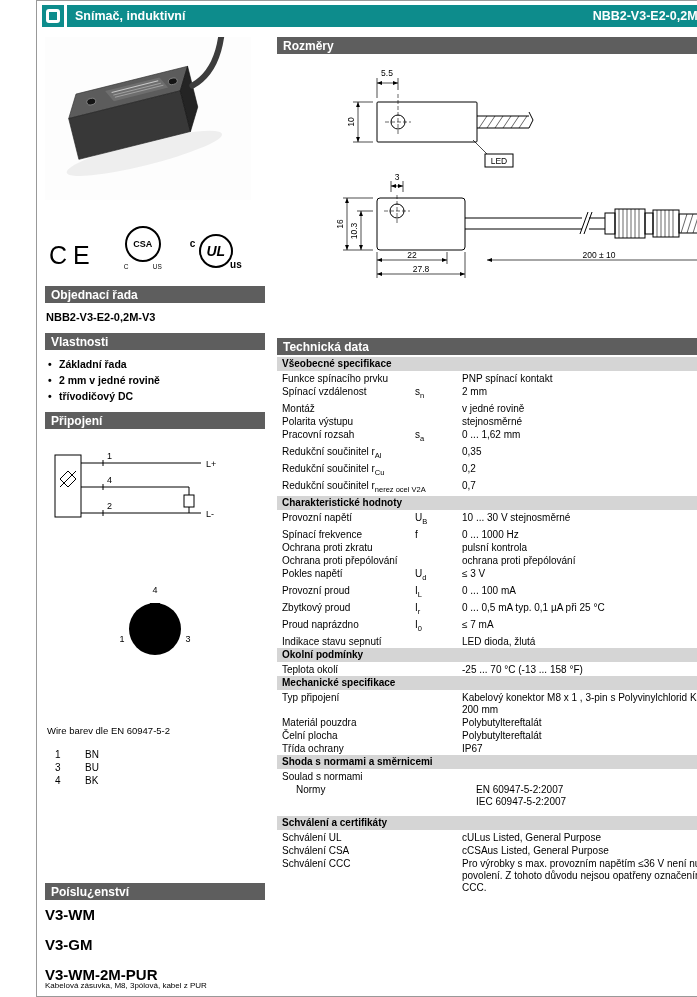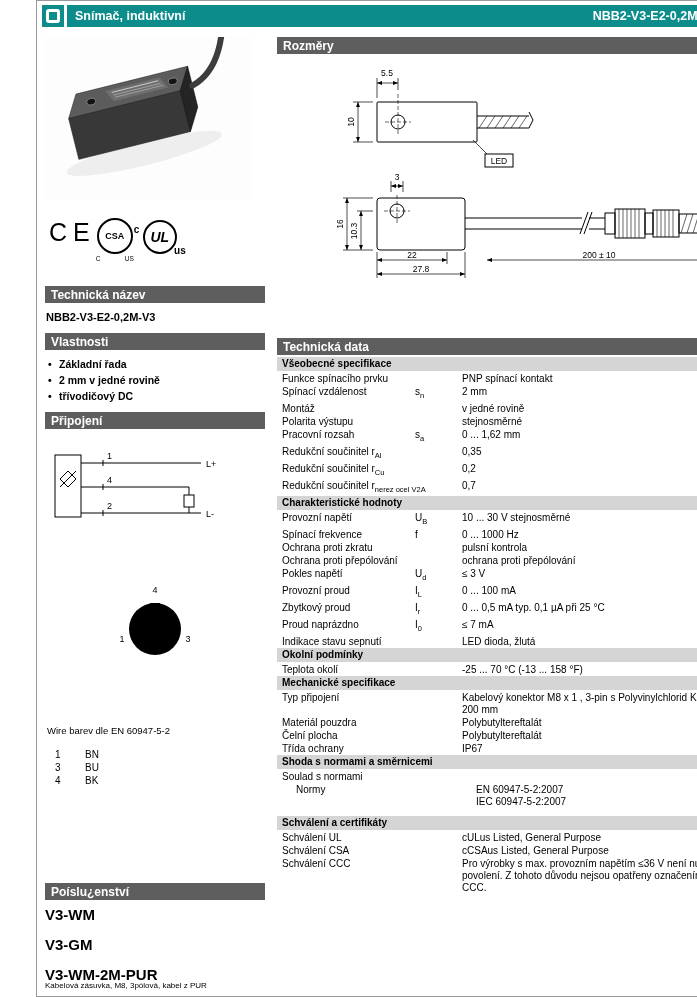--- a/index.html
+++ b/index.html
@@ -14,21 +14,21 @@
             font-size:12.5px;font-weight:bold;padding:0 10px 0 8px;}
 
   .content{position:absolute;top:36px;left:8px;right:6px;bottom:4px;display:flex;gap:12px;}
   .col-left{width:220px;flex:none;}
   .col-right{flex:1;min-width:0;}
 
   .secbar{background:#5e5e5e;color:#fff;font-size:12px;font-weight:bold;padding:3px 6px 2px;line-height:12px;}
 
   
   .photo{width:206px;height:163px;margin:0 0 8px 0;}
-  .certs{display:flex;align-items:flex-start;gap:0;height:52px;margin:6px 0 16px 4px;}
+  .certs{display:flex;align-items:flex-end;gap:28px;height:52px;margin:6px 0 16px 4px;}
   .ce-mark{font-size:25px;letter-spacing:6px;font-weight:400;}
   .csa-block{display:flex;flex-direction:column;align-items:center;}
   .csa-circle{width:32px;height:32px;border:2px solid #000;border-radius:50%;display:flex;align-items:center;justify-content:center;font-size:9px;font-weight:bold;}
   .csa-sub{display:flex;justify-content:space-between;width:38px;font-size:6.5px;margin-top:1px;}
   .ul-block{position:relative;width:52px;height:38px;}
   .ul-c{position:absolute;left:0;top:6px;font-size:10px;font-weight:bold;}
   .ul-circle{position:absolute;left:9px;top:2px;width:30px;height:30px;border:2px solid #000;border-radius:50%;display:flex;align-items:center;justify-content:center;font-size:14px;font-weight:bold;font-style:italic;}
   .ul-us{position:absolute;right:0;bottom:0;font-size:10px;font-weight:bold;}
 
   .order-name{font-size:11px;font-weight:bold;margin:8px 0 10px 1px;}
@@ -115,21 +115,21 @@
             <span>US</span>
           </span>
         </span>
         <span class="ul-block">
           <span class="ul-c">c</span>
           <span class="ul-circle">UL</span>
           <span class="ul-us">us</span>
         </span>
       </div>
 
-      <div class="secbar">Technická název</div>
+      <div class="secbar">Objednací řada</div>
       <div class="order-name">NBB2-V3-E2-0,2M-V3</div>
 
       <div class="secbar">Vlastnosti</div>
       <ul class="features" id="features">
           <li>Základní řada</li>
           <li>2 mm v jedné rovině</li>
           <li>třívodičový DC</li>
         </ul>
 
       <div class="secbar">Připojení</div>

